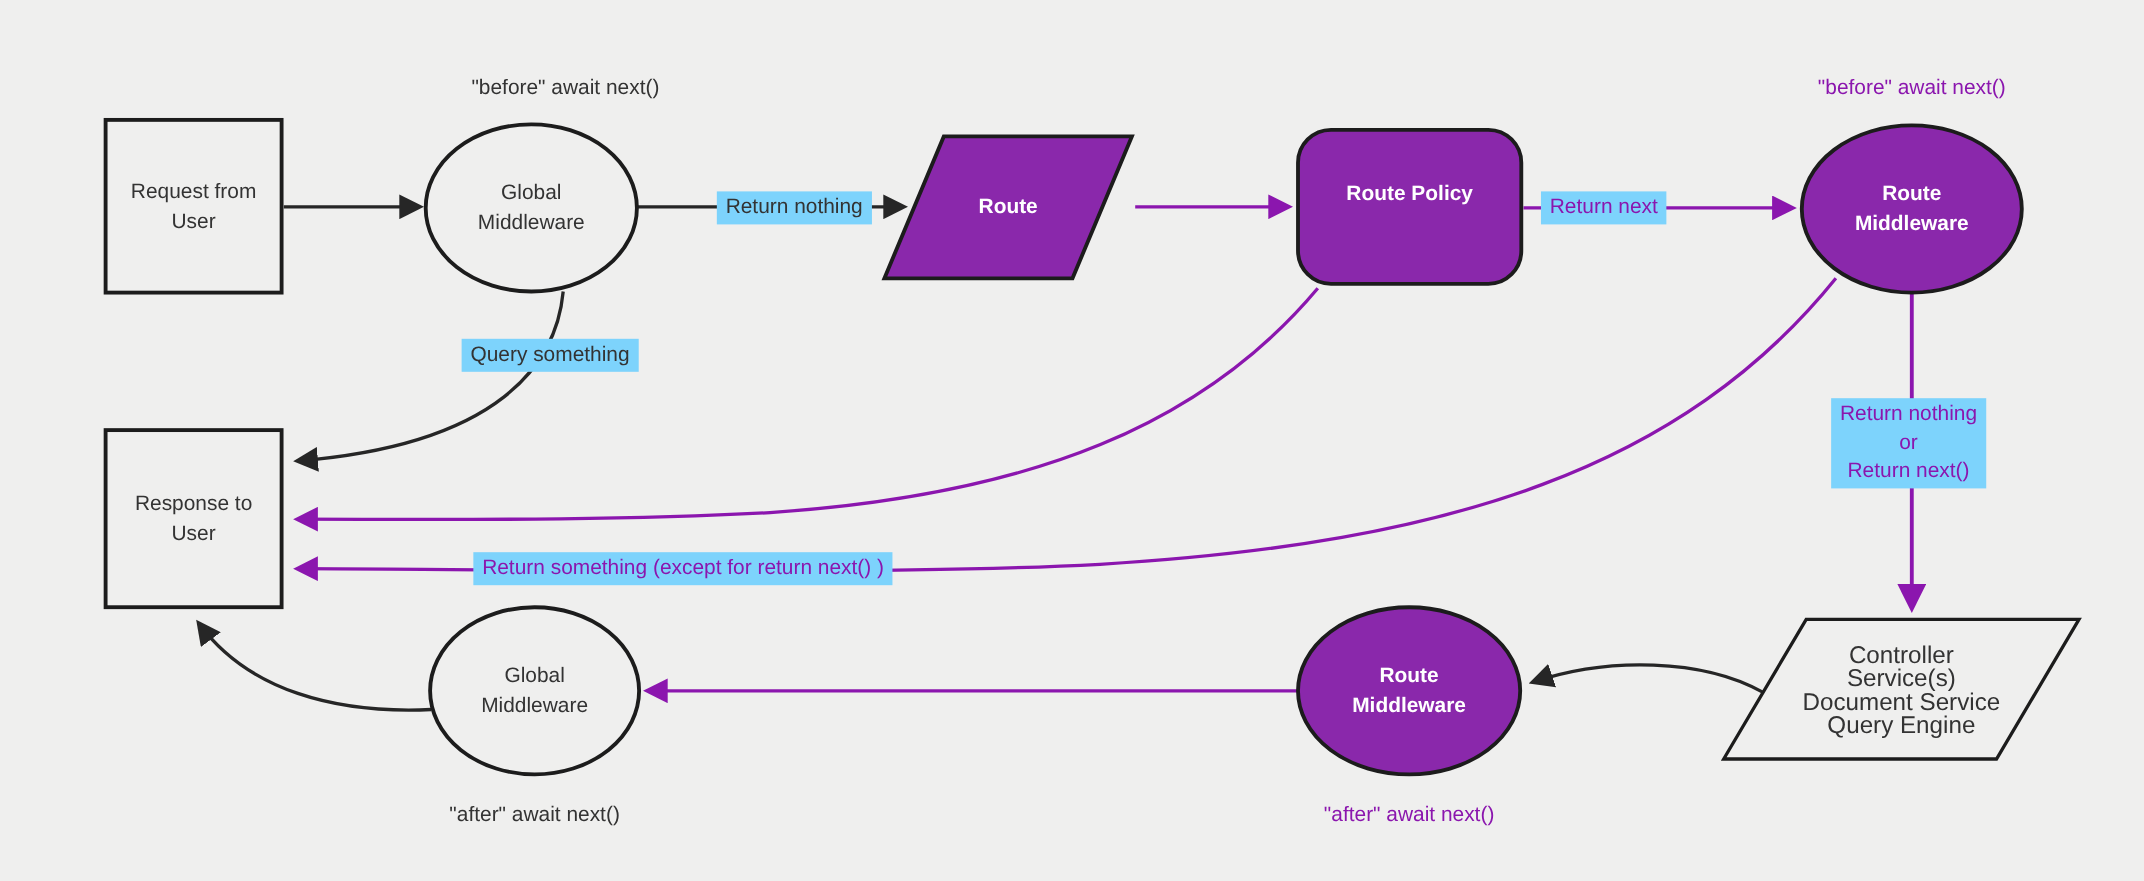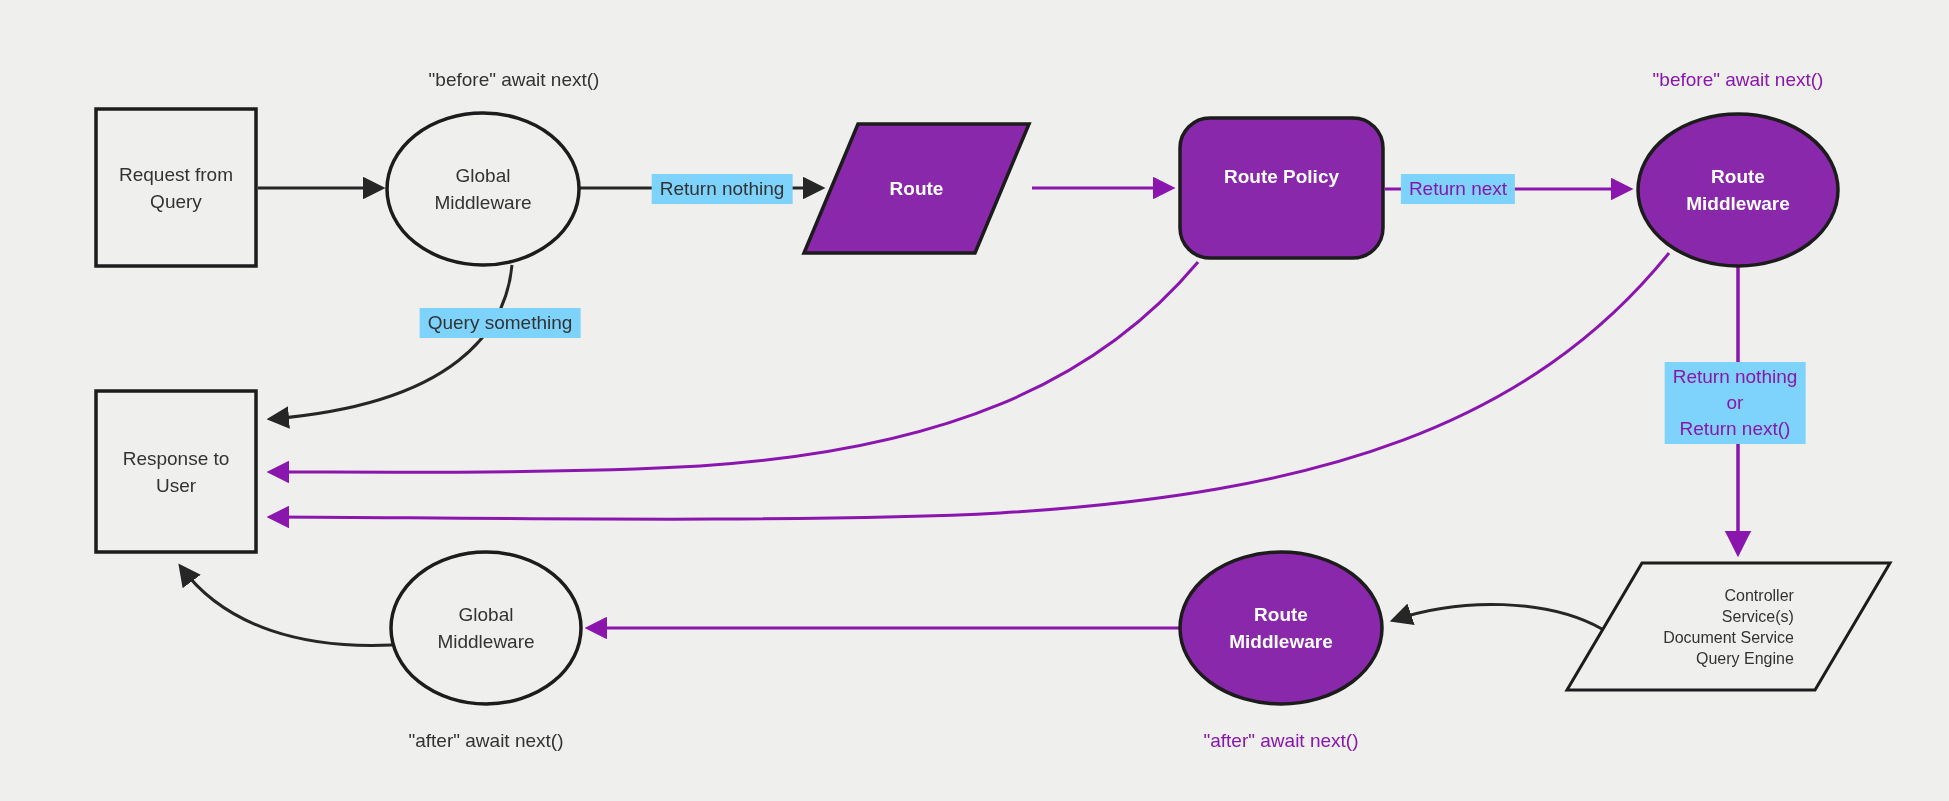--- a/index.html
+++ b/index.html
@@ -26,21 +26,21 @@
     display: flex;
     align-items: center;
     justify-content: center;
     text-align: center;
     font-size: 19px;
     line-height: 27px;
     white-space: pre-line;
     pointer-events: none;
   }
   .node-label.on-purple { color: #ffffff; font-weight: bold; }
-  .node-label.small { font-size: 16px; line-height: 21px; text-align: right; }
+  .node-label.small { font-size: 22px; line-height: 21px; }
   
   .edge-label {
     position: absolute;
     transform: translate(-50%, -50%);
     background: #7dd3fc;
     padding: 2px 8px;
     font-size: 19px;
     line-height: 26px;
     white-space: pre-line;
     text-align: center;
@@ -105,21 +105,21 @@
     <rect x="1180" y="118" width="203" height="140" rx="30" fill="#8a28ab" stroke="#1c1c1c" stroke-width="3.5"></rect>
     <ellipse cx="1738" cy="190" rx="100" ry="76" fill="#8a28ab" stroke="#1c1c1c" stroke-width="3.5"></ellipse>
     <path d="M 1642,563 L 1890,563 L 1815,690 L 1567,690 Z" fill="#efefee" stroke="#1c1c1c" stroke-width="3"></path>
     <ellipse cx="1281" cy="628" rx="101" ry="76" fill="#8a28ab" stroke="#1c1c1c" stroke-width="3.5"></ellipse>
     <ellipse cx="486" cy="628" rx="95" ry="76" fill="#efefee" stroke="#1c1c1c" stroke-width="3.5"></ellipse>
     <rect x="96" y="391" width="160" height="161" fill="#efefee" stroke="#1c1c1c" stroke-width="3.5"></rect>
   </svg>
 
   <div class="node-label" style="left:96px; top:109px; width:160px; height:157px;">
     <span>Request from
-Query</span>
+User</span>
   </div>
 
   <div class="node-label" style="left:387px; top:113px; width:192px; height:152px;">
     <span>Global
 Middleware</span>
   </div>
 
   <div class="node-label on-purple" style="left:804px; top:124px; width:225px; height:129px;">
     <span>Route</span>
   </div>
@@ -167,14 +167,15 @@
 or
 Return next()</div>
 
   <div class="edge-label purple no-bg" style="left:1281px; top:741px;">"after" await next()</div>
 
   <div class="edge-label dark no-bg" style="left:486px; top:741px;">"after" await next()</div>
 
   <div class="edge-label dark" style="left:500px; top:323px;">Query something</div>
 
 
+  <div class="edge-label purple" style="left:621px; top:517px;">Return something (except for return next() )</div>
 
 </div>
 
 </body></html>

